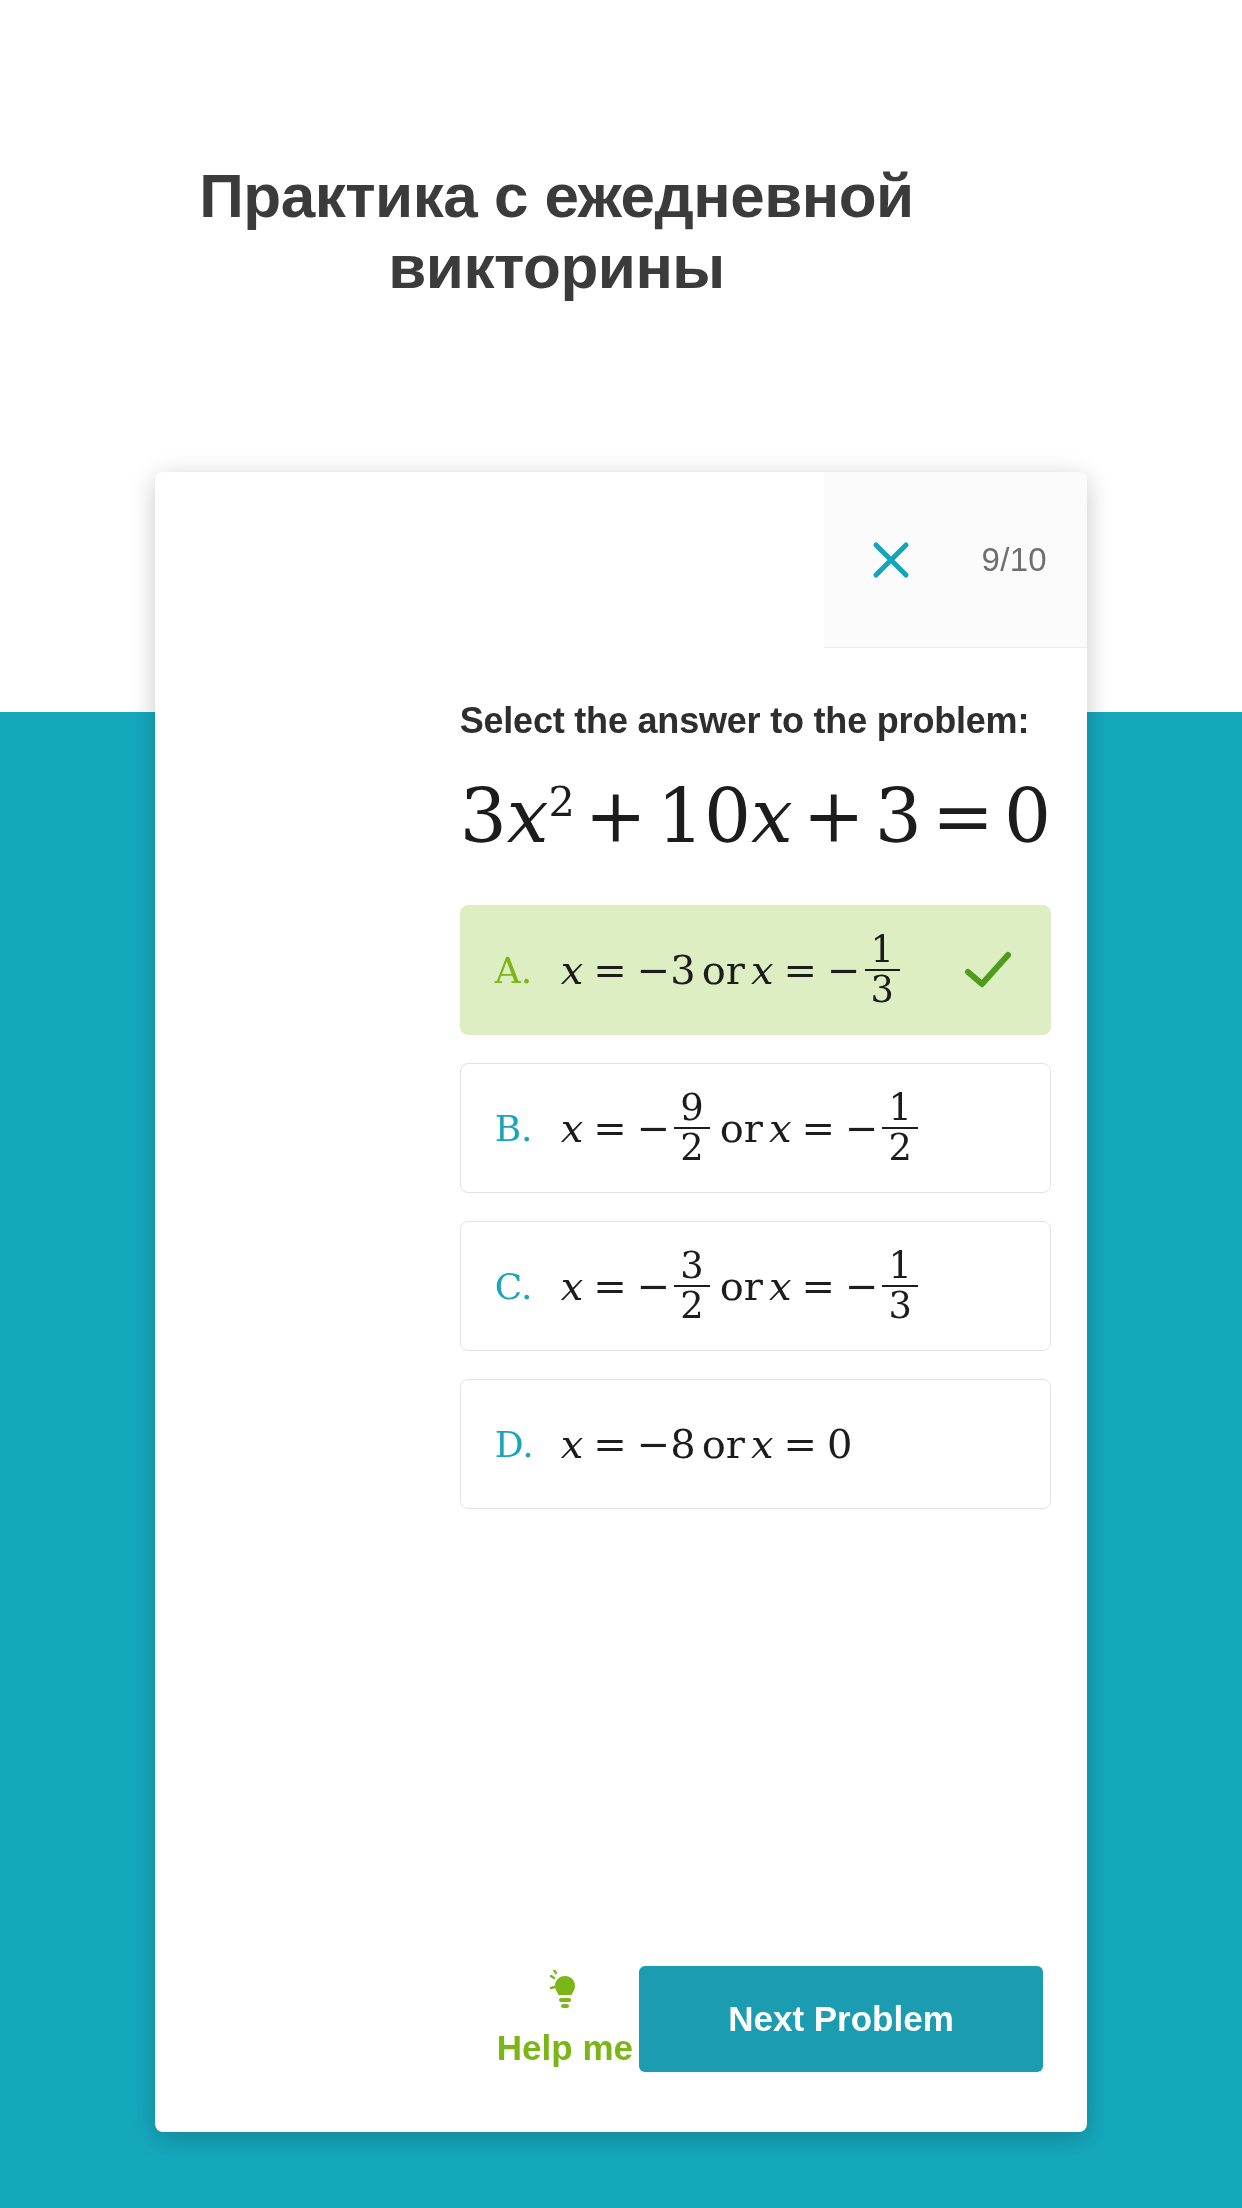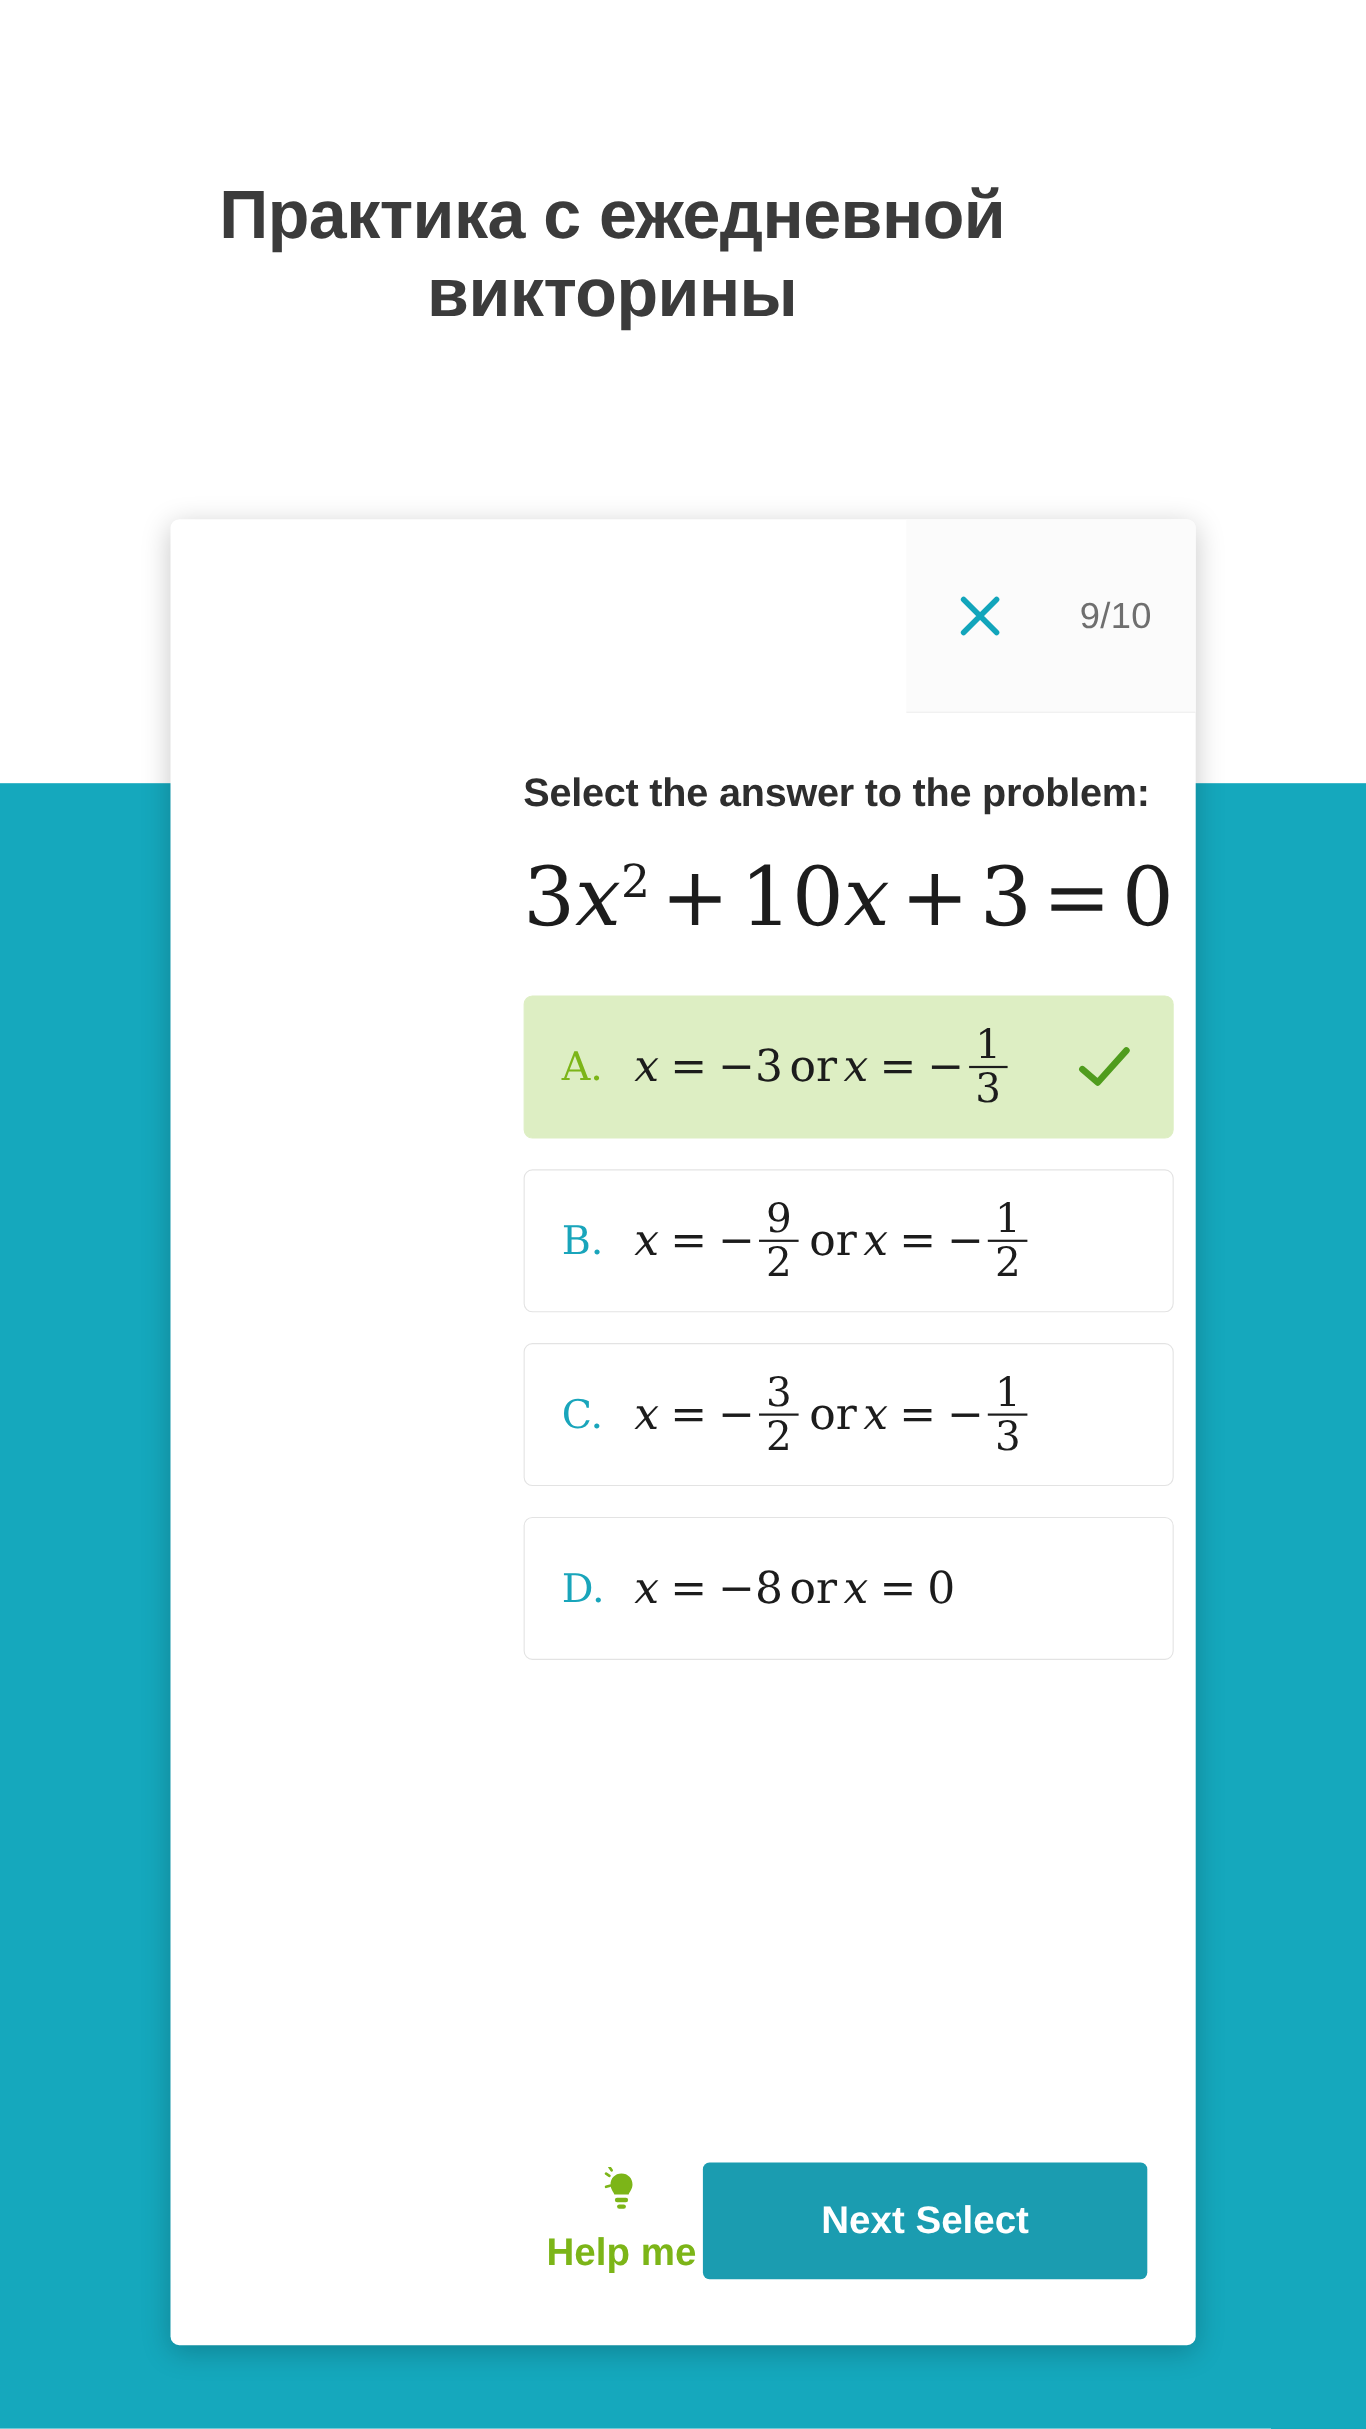--- a/index.html
+++ b/index.html
@@ -97,21 +97,21 @@
   .progress-label {
     flex: 0 0 auto;
     font-size: 33px;
     color: #6f6f6f;
     font-weight: normal;
     letter-spacing: 0.3px;
   }
 
   .card-body {
     flex: 1 1 auto;
-    padding: 52px 20px 0 44px;
+    padding: 52px 36px 0 44px;
     display: flex;
     flex-direction: column;
   }
 
   .prompt {
     font-size: 36px;
     font-weight: bold;
     color: #2e2e2e;
     letter-spacing: -0.2px;
   }
@@ -360,16 +360,16 @@
         <svg width="34" height="42" viewBox="0 0 34 42" aria-hidden="true">
           <path d="M17 6 C11 6 7 10.5 7 16 C7 20 9.5 22.5 10.5 25 L23.5 25 C24.5 22.5 27 20 27 16 C27 10.5 23 6 17 6 Z" fill="currentColor"></path>
           <rect x="11" y="28" width="12" height="4" rx="2" fill="currentColor"></rect>
           <rect x="13" y="34" width="8" height="4" rx="2" fill="currentColor"></rect>
           <path d="M3 6 L6 8 M3 18 L6.5 17 M6 0 L8 3" stroke="currentColor" stroke-width="2.4" stroke-linecap="round" fill="none"></path>
         </svg>
       </span>
       <span>Help me</span>
     </div>
 
-    <button class="next-btn">Next Select</button>
+    <button class="next-btn">Next Problem</button>
   </div>
 
 </div>
 
 </body></html>

